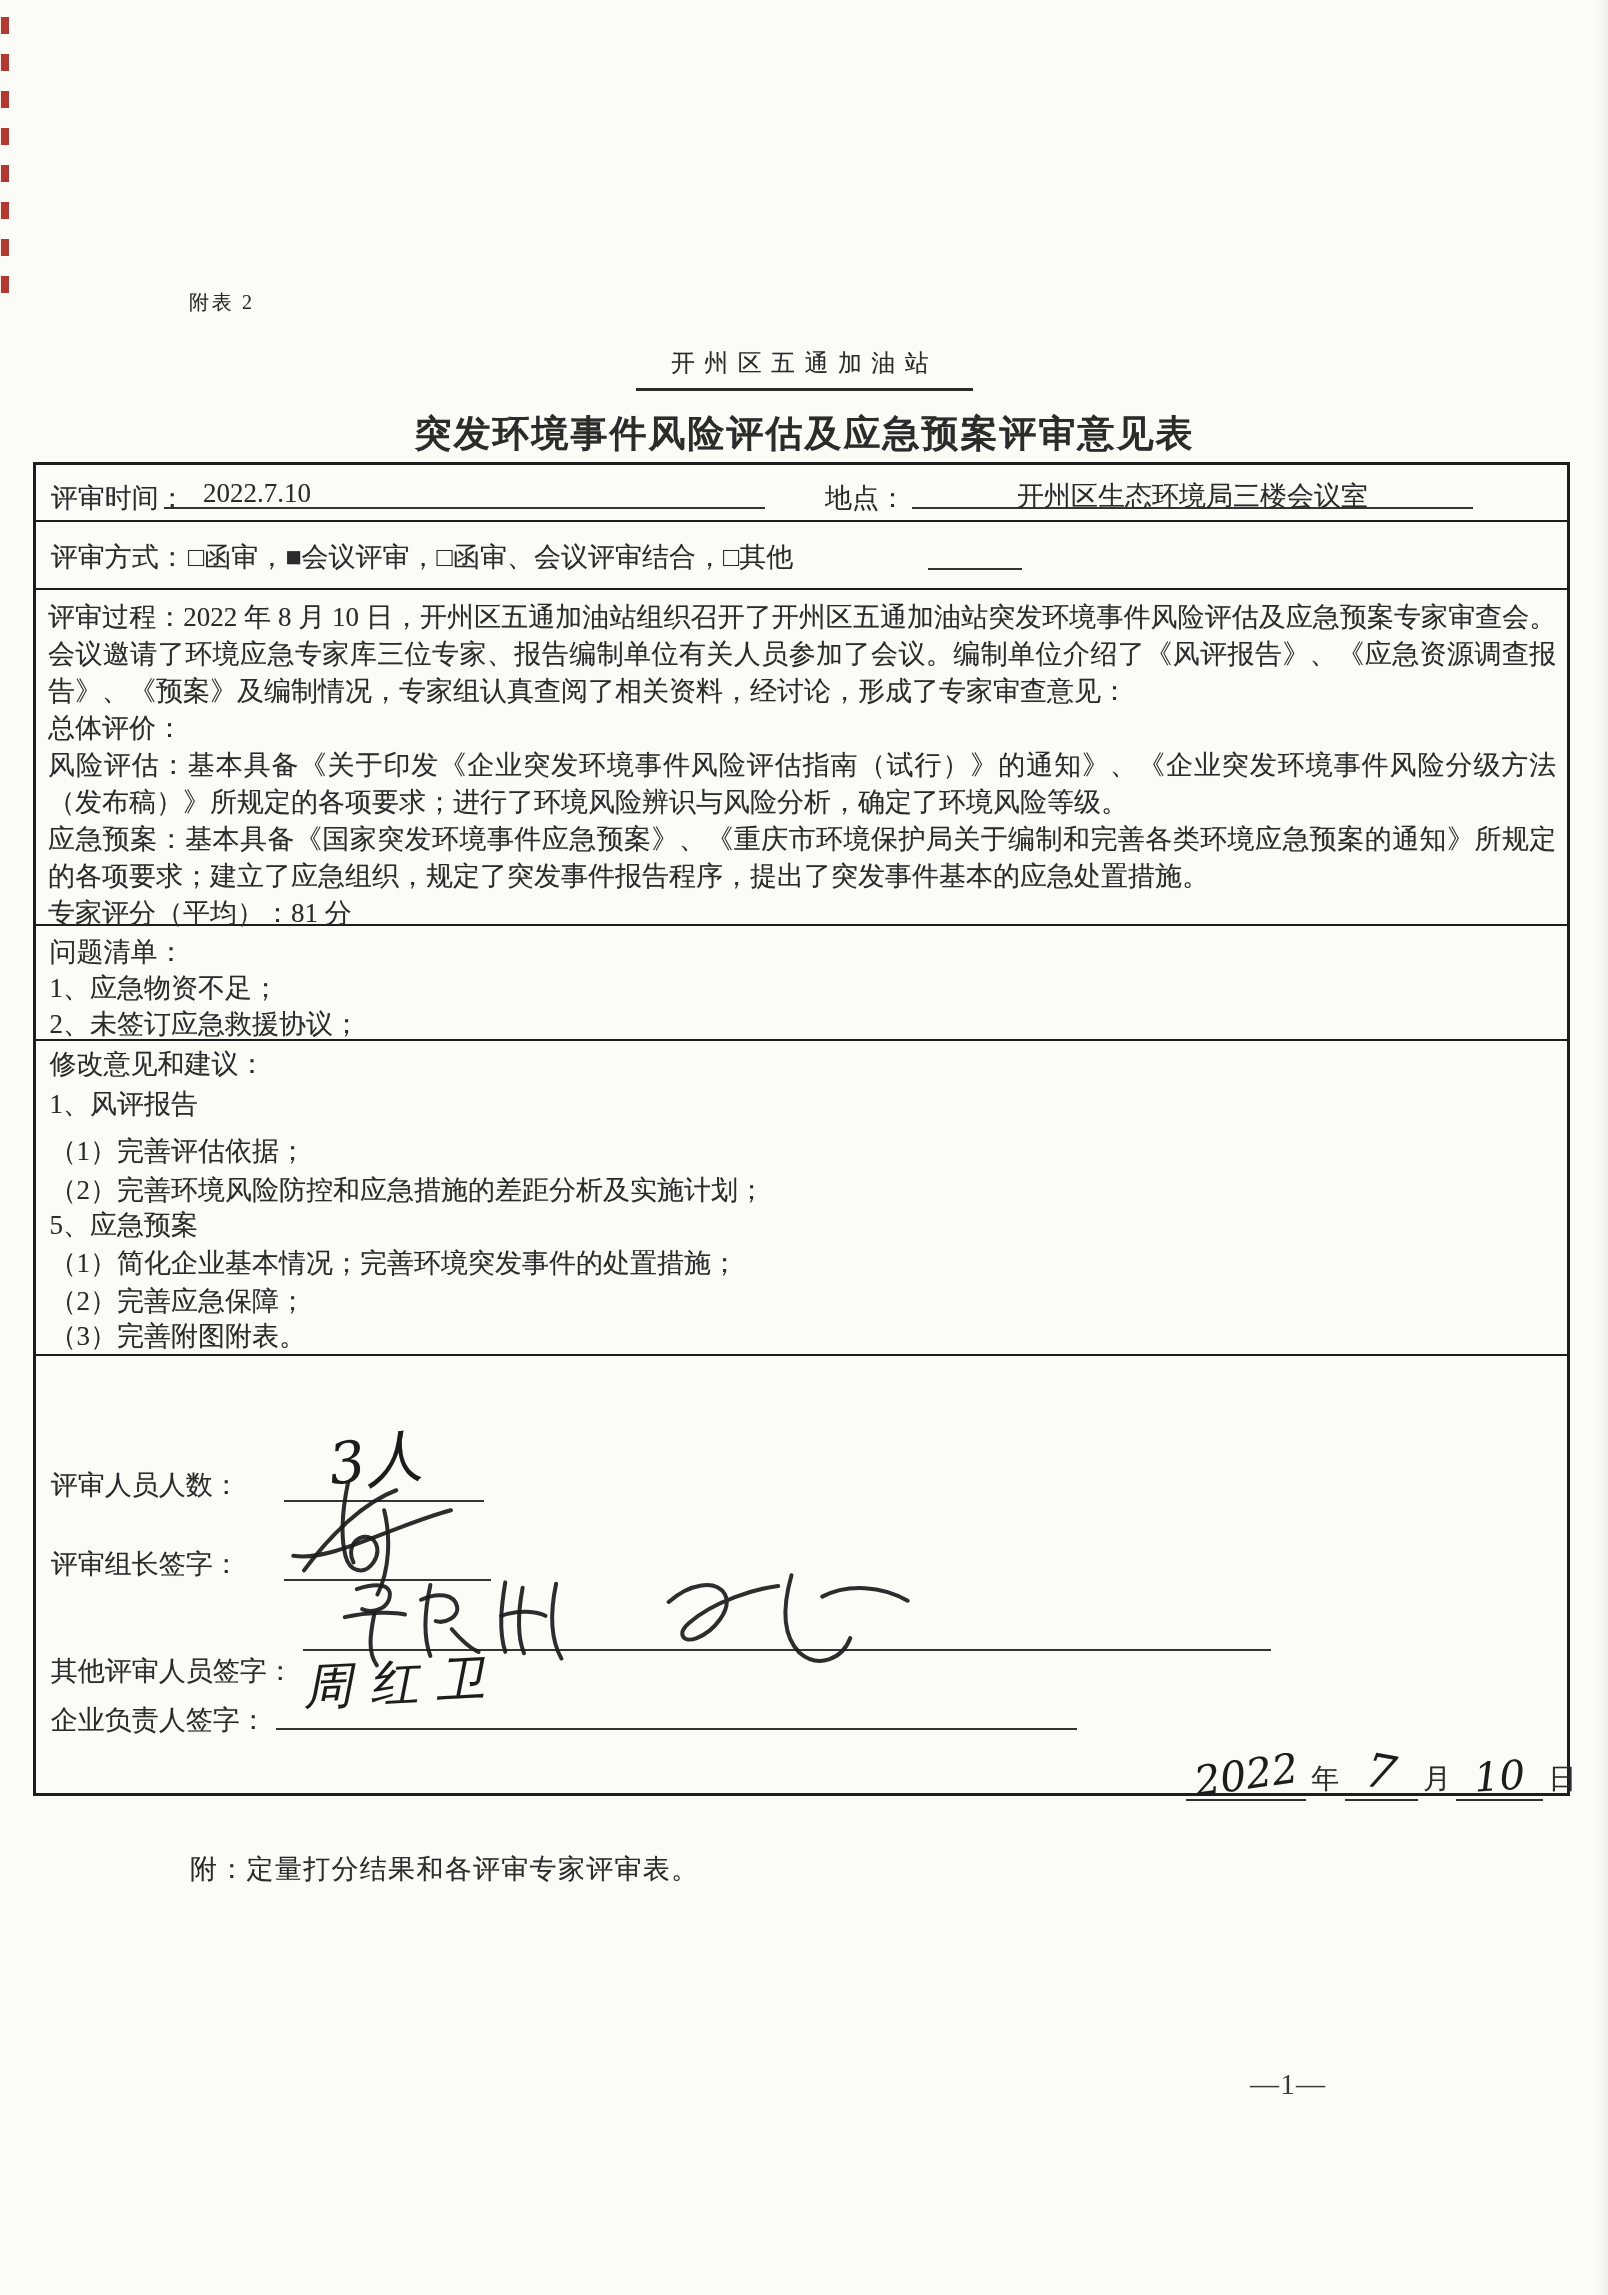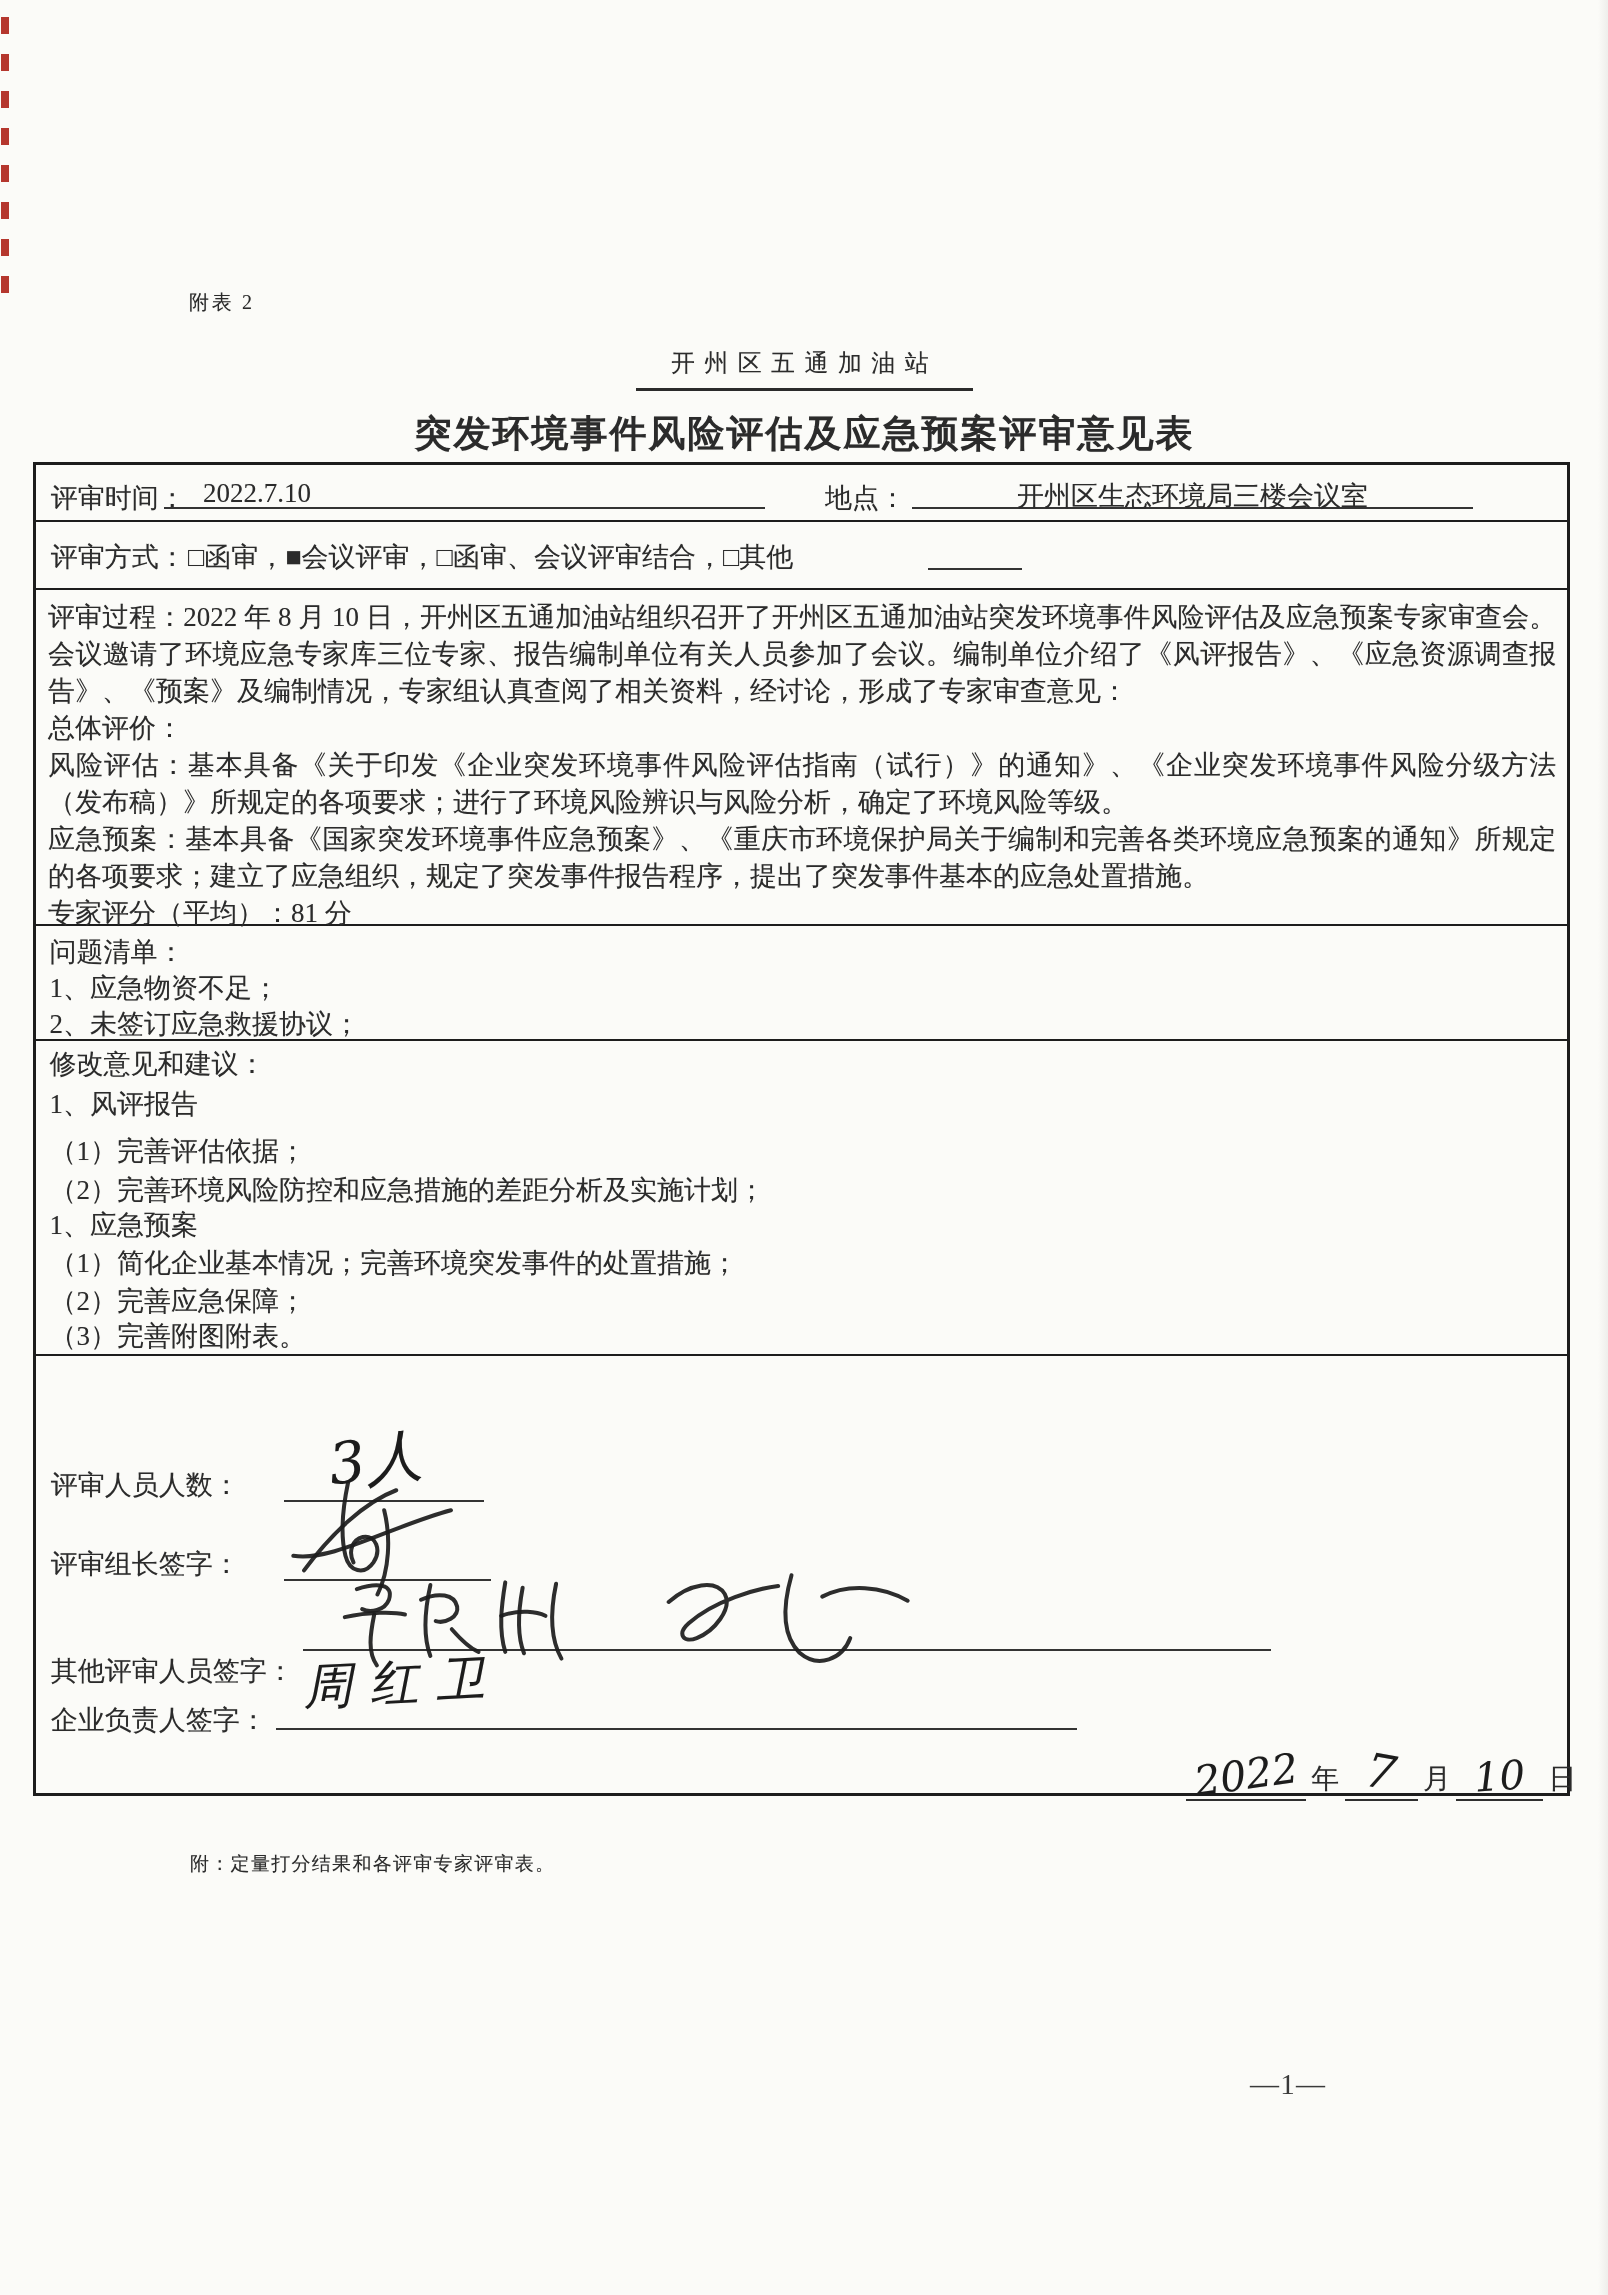--- a/index.html
+++ b/index.html
@@ -30,21 +30,21 @@
   .r1{height:57px;} .r2{height:68px;} .r3{height:63px;}
   .r4{height:336px;} .r5{height:115px;} .r6{height:315px;}
   .r7{height:auto;position:absolute;top:954px;bottom:0;left:0;right:0;border-bottom:none;}
   .abs{position:absolute;}
   .blank{border-bottom:2px solid #343434;display:inline-block;box-sizing:border-box;}
   .proc{padding:9.4px 10.7px 0 12px;line-height:37px;text-align:justify;}
   .proc p{margin:0;}
   .line-item{position:absolute;left:13.4px;white-space:nowrap;}
   .hand{font-family:"DejaVu Serif","Liberation Serif",serif;font-style:italic;color:#1c1c1c;}
   .sig-svg path{fill:none;stroke:#1b1b1b;stroke-width:6;stroke-linecap:round;stroke-linejoin:round;opacity:.92;}
-  .footer-note{position:absolute;left:190px;top:1851px;font-size:19px;letter-spacing:1.3px;}
+  .footer-note{position:absolute;left:190px;top:1851px;font-size:27px;letter-spacing:1.3px;}
   .page-num{position:absolute;left:1250px;top:2068px;font-size:29px;letter-spacing:1.3px;color:#3a3a3a;}
   .date-wrap{position:absolute;left:1150px;top:327px;display:flex;align-items:flex-end;height:55px;}
   .date-blank{border-bottom:2px solid #2f2f2f;text-align:center;position:relative;}
   .date-suffix{font-size:28px;padding:0 5.3px 2.7px 5.3px;}
 </style>
 </head>
 <body>
 
 <div class="page">
 
@@ -92,21 +92,21 @@
       <div class="line-item" style="top:8px;">问题清单：</div>
       <div class="line-item" style="top:44px;">1、应急物资不足；</div>
       <div class="line-item" style="top:80px;">2、未签订应急救援协议；</div>
     </div>
 
     <div class="t-row r6">
       <div class="line-item" style="top:5.3px;">修改意见和建议：</div>
       <div class="line-item" style="top:45px;">1、风评报告</div>
       <div class="line-item" style="top:92px;">（1）完善评估依据；</div>
       <div class="line-item" style="top:131px;">（2）完善环境风险防控和应急措施的差距分析及实施计划；</div>
-      <div class="line-item" style="top:166px;">1、应急预案</div>
+      <div class="line-item" style="top:166px;">5、应急预案</div>
       <div class="line-item" style="top:204px;">（1）简化企业基本情况；完善环境突发事件的处置措施；</div>
       <div class="line-item" style="top:242px;">（2）完善应急保障；</div>
       <div class="line-item" style="top:277px;">（3）完善附图附表。</div>
     </div>
 
     <div class="t-row r7">
 
       <span class="abs" style="left:14.7px;top:48px;">评审人员人数：</span>
       <span class="abs blank" style="left:248px;top:31px;width:200px;height:52px;"></span>
       <span class="abs hand" style="left:293px;top:2.7px;font-size:57px;transform:rotate(-7deg);">3人</span>

